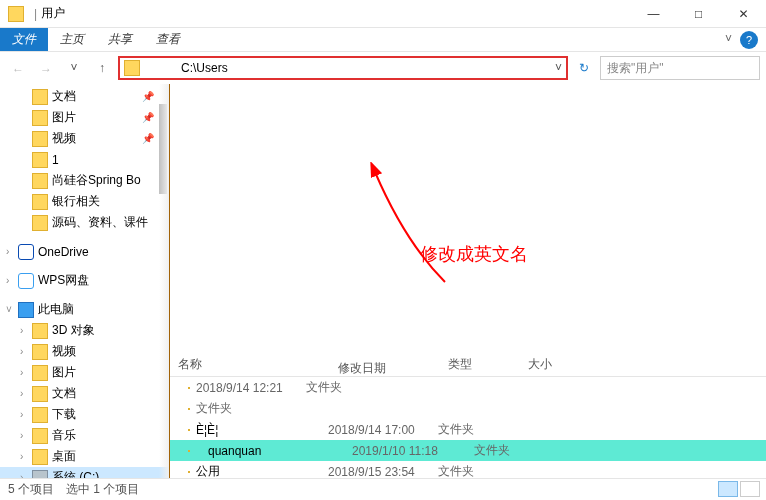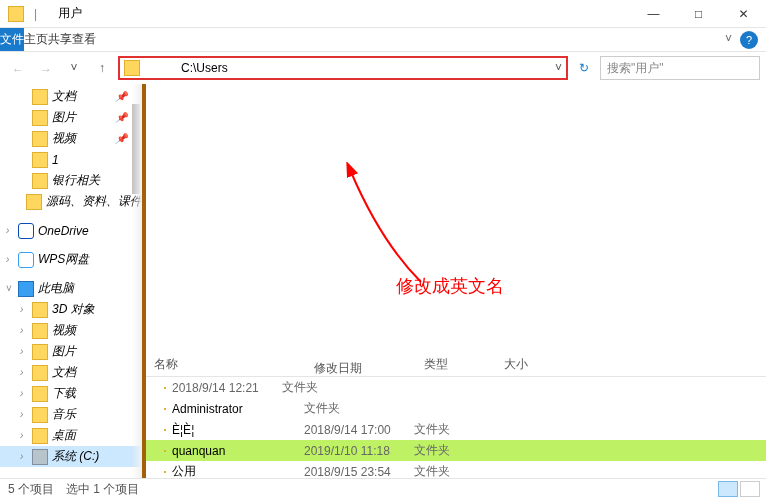--- a/index.html
+++ b/index.html
@@ -1,60 +1,60 @@
 <!DOCTYPE html>
 <html><head>
 <meta charset="utf-8">
 <style>
 * { margin:0; padding:0; box-sizing:border-box; font-family:"Segoe UI","Microsoft YaHei",sans-serif; font-size:12px; }
 body { background:#fff; width:766px; height:500px; overflow:hidden; position:relative; }
 .titlebar { height:28px; display:flex; align-items:center; background:#fff; border-bottom:1px solid #e5e5e5; }
 .titlebar .ico { width:16px; height:16px; margin:0 6px 0 8px; background:#ffd75e; border:1px solid #e0b030; }
 .titlebar .sep { color:#888; margin:0 4px; }
-.titlebar .ttl { flex:0 0 auto;margin-left:17px; }
+.titlebar .ttl { flex:0 0 auto; }
 .titlebar .spacer { flex:1; }
 .winbtn { width:45px; height:28px; display:flex; align-items:center; justify-content:center; color:#333; }
 .ribbon { height:24px; display:flex; align-items:stretch; background:#fff; border-bottom:1px solid #e5e5e5; position:relative; }
-.ribbon .tab { padding:0 0; display:flex; align-items:center; color:#333; }
+.ribbon .tab { padding:0 12px; display:flex; align-items:center; color:#333;font-style:italic; }
 .ribbon .tab.file { background:#1979ca; color:#fff; }
 .ribbon .help { position:absolute; right:8px; top:3px; width:18px; height:18px; border-radius:50%; background:#1979ca; color:#fff; display:flex; align-items:center; justify-content:center; font-size:11px; }
 .ribbon .chev { position:absolute; right:34px; top:4px; color:#666; }
 .navrow { height:32px; display:flex; align-items:center; padding:2px 6px; gap:4px; }
 .navbtn { width:24px; height:24px; display:flex; align-items:center; justify-content:center; color:#555; }
 .navbtn.dis { color:#bbb; }
 .addrbar { flex:1; height:24px; border:2px solid #e03030; display:flex; align-items:center; background:#fff; position:relative;gap:37px; }
 .addrbar .fico { width:16px; height:16px; margin:0 4px; background:#ffd75e; border:1px solid #e0b030; }
 .addrbar .dd { position:absolute; right:4px; color:#555; }
 .refresh { width:24px; height:24px; display:flex; align-items:center; justify-content:center; color:#1979ca; }
 .search { width:160px; height:24px; border:1px solid #ccc; padding:0 6px; color:#888; display:flex; align-items:center; }
 .main { display:flex; height:398px; }
-.sidebar { width:146px; border-right:4px solid #a16207; overflow:hidden; padding-top:2px; position:relative;font-style:italic; }
+.sidebar { width:170px; border-right:1px solid #a16207; overflow:hidden; padding-top:2px; position:relative; }
 .sidebar::after { content:""; position:absolute; right:0; top:0; bottom:0; width:10px; background:linear-gradient(to left,#f0f0f0,transparent); }
 .scrlbar { position:absolute; right:1px; top:0; width:10px; height:100%; }
 .scrlbar .thumb { position:absolute; top:20px; width:8px; left:1px; height:90px; background:#c0c0c0; }
 .node { display:flex; align-items:center; height:21px; padding-left:6px; white-space:nowrap; overflow:hidden; }
 .node .exp { width:12px; color:#888; font-size:10px; }
 .node .ic { width:16px; height:16px; margin-right:4px; flex:0 0 16px; }
 .ic.folder { background:#ffd75e; border:1px solid #e0b030; }
 .ic.onedrive { background:#fff; border:1px solid #094ab2; border-radius:3px; }
 .ic.wps { background:#fff; border:1px solid #3a9ff0; border-radius:3px; }
 .ic.thispc { background:#3a9ff0; border:1px solid #2070c0; }
 .ic.drive { background:#b8c4cc; border:1px solid #8090a0; }
 .node.sel { background:#cce8ff; }
 .node.lvl1 { padding-left:20px; }
 .pinmark { color:#555; margin-left:auto; margin-right:14px; font-size:10px; }
 .content { flex:1; display:flex; flex-direction:column; position:relative;justify-content:flex-end; }
 .colhdr { height:24px; display:flex; align-items:center; border-bottom:1px solid #e5e5e5; color:#555; }
 .colhdr div { padding-left:8px; }
 .c-name { width:160px; } .c-date { width:110px;margin-top:8px; } .c-type { width:80px; } .c-size { width:60px; }
 .row { height:21px; display:flex; align-items:center; }
-.row.sel { background:#bef264; }
+.row.sel { background:#5eead4;gap:12px; }
 .row .ic { margin-left:18px; margin-right:6px; }
 .row .nm { width:132px; } .row .dt { width:110px; color:#666; } .row .tp { width:80px; color:#666; }
-.annot { position:absolute; left:250px; top:190px; color:#ff0000; font-size:18px; pointer-events:none; }
+.annot { position:absolute; left:250px; top:158px; color:#ff0000; font-size:18px; pointer-events:none; }
 .arrow-svg { position:absolute; left:195px; top:78px; pointer-events:none; }
 .status { position:absolute; bottom:0; left:0; right:0; height:22px; border-top:1px solid #e5e5e5; display:flex; align-items:center; padding:0 8px; gap:12px; background:#fff; font-size:11px; color:#555;margin-top:24px; }
 .vw { position:absolute; right:6px; bottom:3px; display:flex; gap:2px; }
 .vw div { width:20px; height:16px; border:1px solid #ccc; }
 .vw div.act { background:#cce8ff; border-color:#7ab8e8; }
 </style>
 </head>
 <body>
 
 <div class="titlebar">
@@ -108,20 +108,25 @@
         <div class="node lvl1">
           <span class="exp"></span>
           <span class="ic folder"></span>
           <span>视频</span>
           <span class="pinmark">📌</span>
         </div>
         <div class="node lvl1">
           <span class="exp"></span>
           <span class="ic folder"></span>
           <span>1</span>
+        </div>
+        <div class="node lvl1">
+          <span class="exp"></span>
+          <span class="ic folder"></span>
+          <span>尚硅谷Spring Bo</span>
         </div>
         <div class="node lvl1">
           <span class="exp"></span>
           <span class="ic folder"></span>
           <span>银行相关</span>
         </div>
         <div class="node lvl1">
           <span class="exp"></span>
           <span class="ic folder"></span>
           <span>源码、资料、课件</span>
@@ -197,21 +202,20 @@
       <div class="c-size">大小</div>
     </div>
     <div id="rows">
         <div class="row">
           <span class="ic folder"></span>
           <span class="dt">2018/9/14 12:21</span>
           <span class="tp">文件夹</span>
         </div>
         <div class="row">
           <span class="ic folder"></span>
-          <span class="nm">Administrator</span>
           <span class="tp">文件夹</span>
         </div>
         <div class="row">
           <span class="ic folder"></span>
           <span class="nm">È¦È¦</span>
           <span class="dt">2018/9/14 17:00</span>
           <span class="tp">文件夹</span>
         </div>
         <div class="row sel">
           <span class="ic folder"></span>

